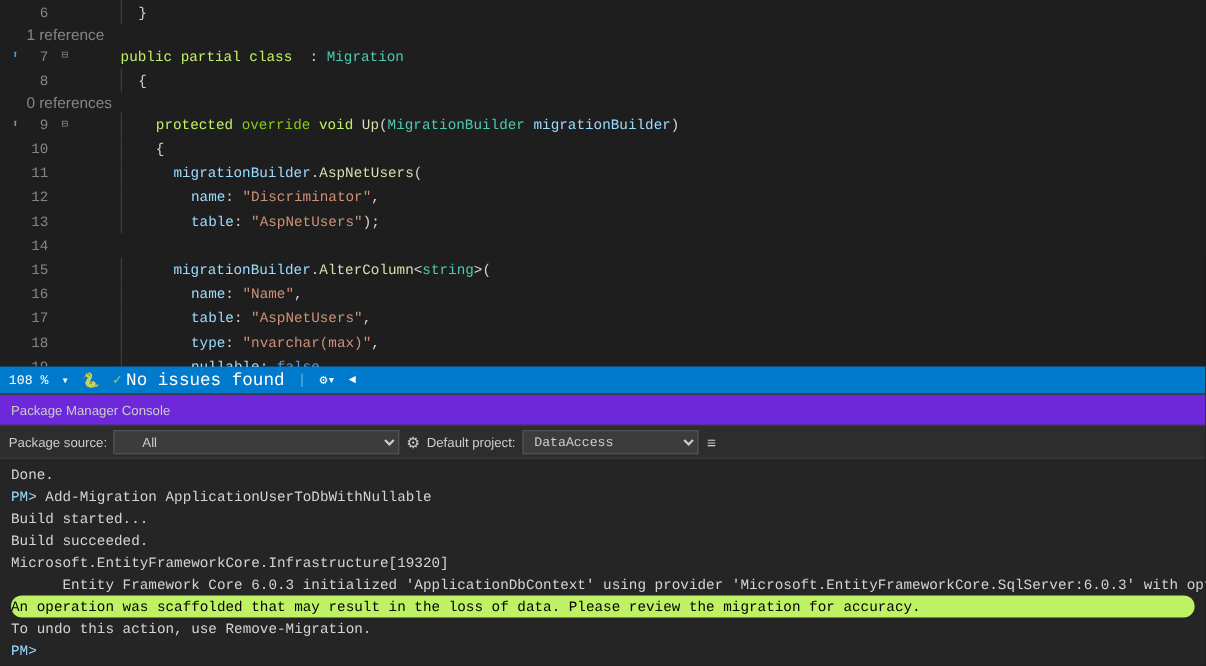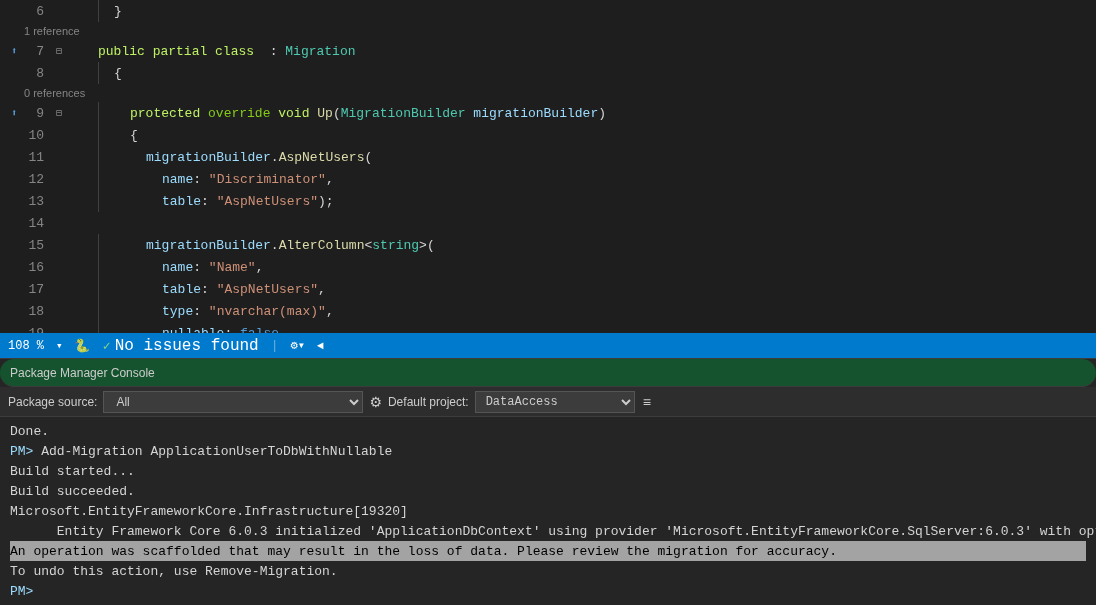--- a/index.html
+++ b/index.html
@@ -76,21 +76,21 @@
     .code-line {
       height: 22px;
       display: flex;
       align-items: center;
       white-space: pre;
       font-size: 13px;
     }
 
     .ref-hint {
       color: #858585;
-      font-size: 11px;
+      font-size: 14px;
       height: 18px;
       display: flex;
       align-items: center;
       padding-left: 2px;
     }
 
     
     .kw { color: #bef264; }
     .kw2 { color: #84cc16; text-align: center; }
     .type { color: #4ec9b0; }
@@ -143,28 +143,27 @@
     
     .console-area {
       background: #252526;
       border-top: 1px solid #3c3c3c;
       flex: 1;
       display: flex;
       flex-direction: column;
     }
 
     .console-title-bar {
-      background: #14532d;
+      background: #6d28d9;
       height: 28px;
       display: flex;
       align-items: center;
       padding: 0 10px;
       border-bottom: 1px solid #3c3c3c;
       flex-shrink: 0;
-      border-radius: 14px;
     }
 
     .console-title {
       color: #cccccc;
       font-size: 12px;
       font-family: 'Segoe UI', Arial, sans-serif;
     }
 
     .console-toolbar {
       background: #2d2d2d;
@@ -180,21 +179,21 @@
     }
 
     .toolbar-label {
       color: #cccccc;
     }
 
     .toolbar-dropdown {
       background: #3c3c3c;
       border: 1px solid #555;
       color: #cccccc;
-      padding: 2px 8px;
+      padding: 2px 21px;
       font-size: 12px;
       font-family: 'Segoe UI', Arial, sans-serif;
       height: 22px;
       cursor: pointer;
     }
 
     .toolbar-dropdown-wide {
       width: 260px;
     }
 
@@ -235,22 +234,23 @@
 
     .console-line {
       height: 20px;
       display: flex;
       align-items: center;
       color: #d4d4d4;
       white-space: pre;
     }
 
     .console-line.warning-line {
-      background: #a3a3a3;
+      background: #bef264;
       color: #000000;
+      border-radius: 10px;
     }
 
     
     .vline {
       display: inline-block;
       border-left: 1px solid #404040;
       height: 22px;
       margin-right: 0;
       width: 16px;
     }

